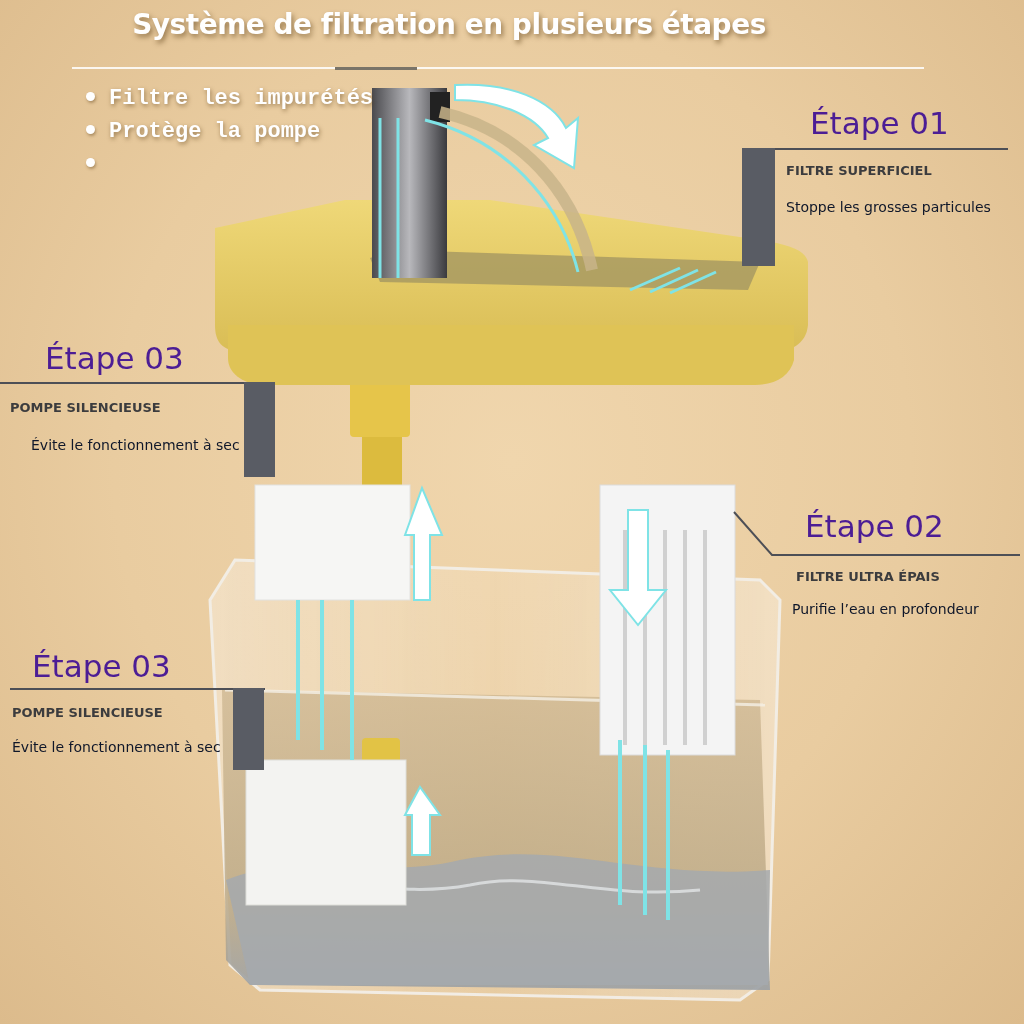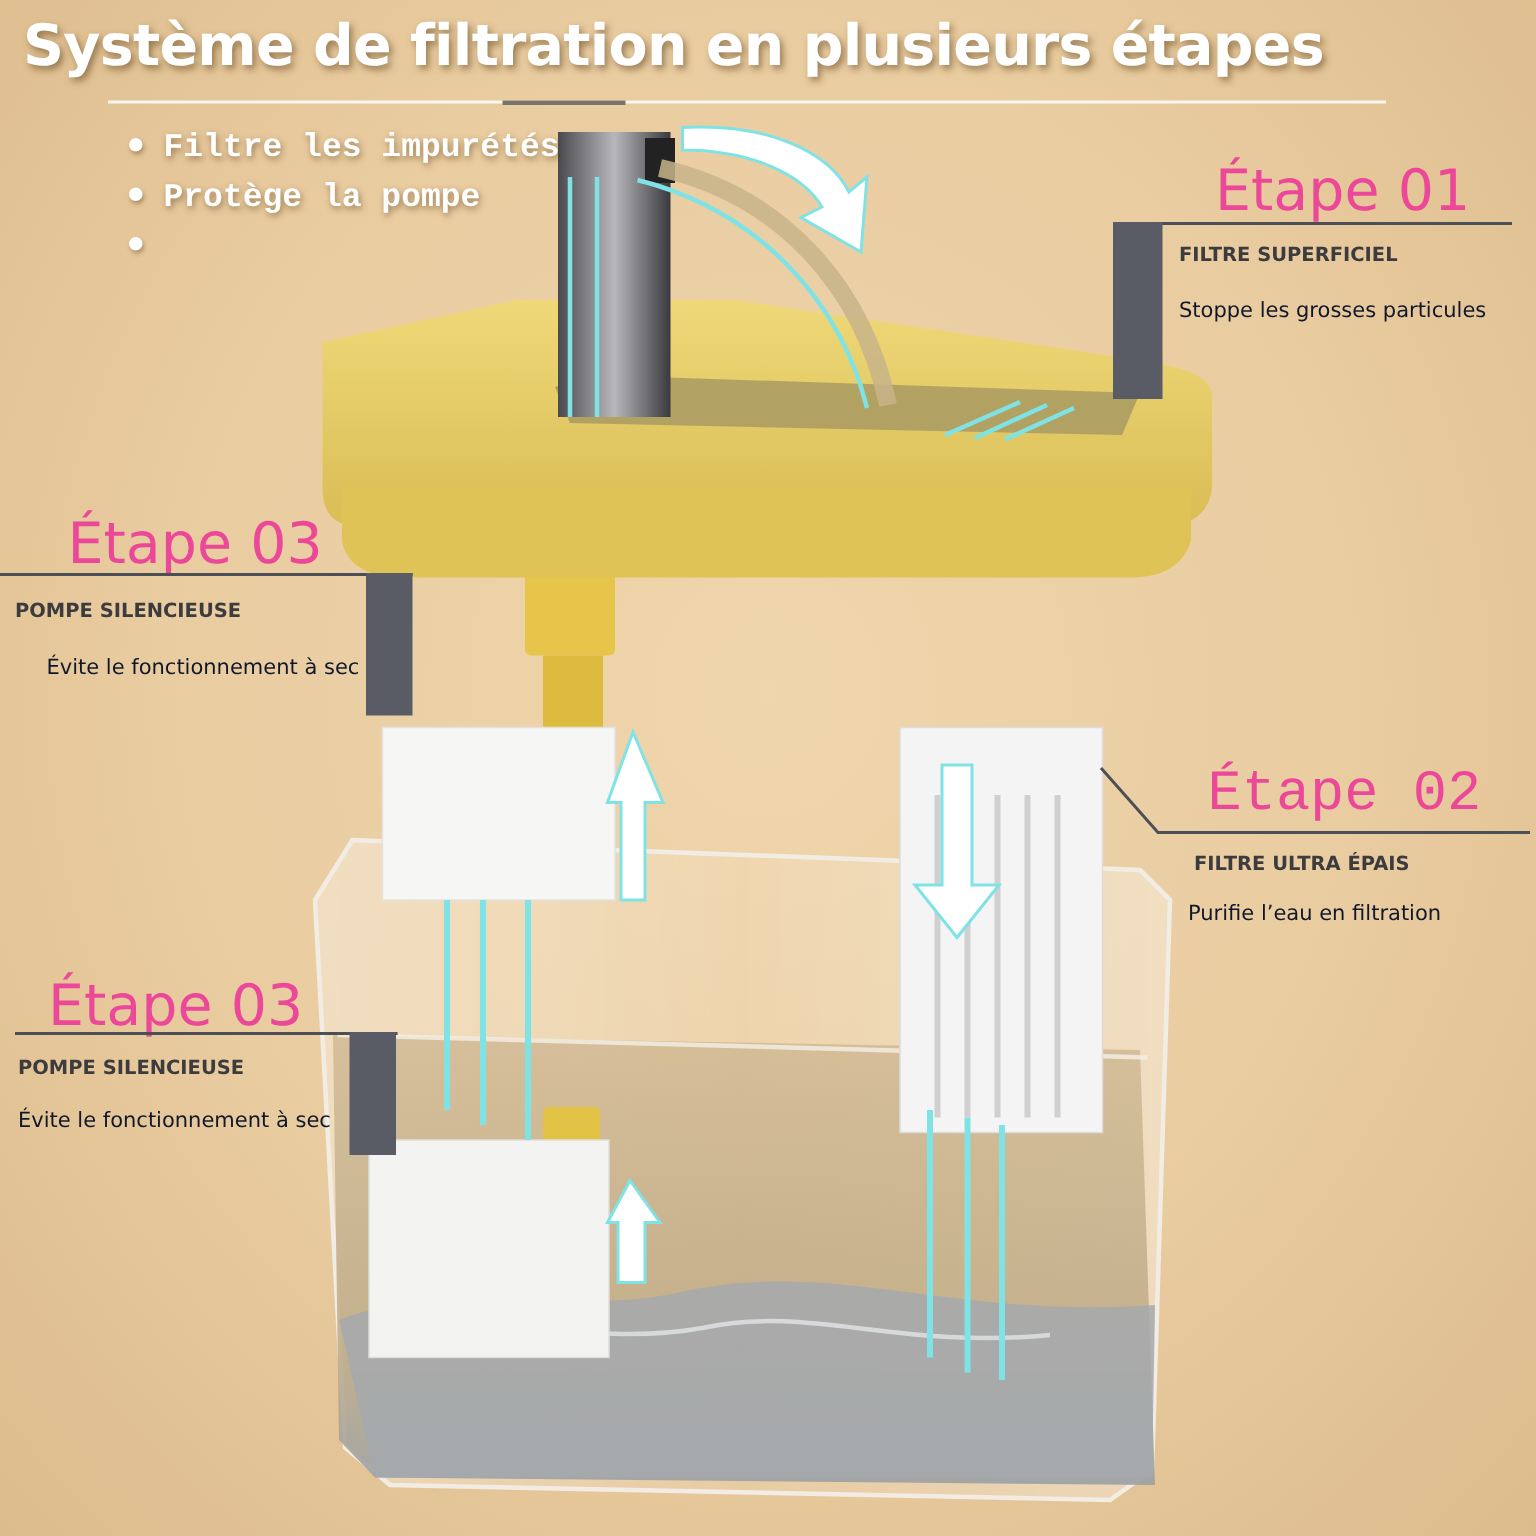--- a/index.html
+++ b/index.html
@@ -1,29 +1,29 @@
 <!DOCTYPE html>
 <html><head>
 <meta charset="utf-8">
 <style>
   html,body{margin:0;padding:0;}
   body{width:1024px;height:1024px;overflow:hidden;position:relative;
     background:radial-gradient(ellipse at 50% 45%, #f0d6ad 0%, #e9cca0 55%, #dcbb8c 100%);
     font-family:"DejaVu Sans", sans-serif;}
   .abs{position:absolute;}
-  .title{left:0;top:8px;width:898px;text-align:center;color:#fff;font-weight:bold;font-size:38px;
+  .title{left:0;top:8px;width:898px;text-align:center;color:#fff;font-weight:bold;font-size:28px;
     letter-spacing:-0.5px;text-shadow:2px 3px 5px rgba(90,60,20,.55);}
   .title-rule{left:72px;top:67px;width:852px;height:2px;background:rgba(255,255,255,.85);}
   .title-rule-accent{left:335px;top:67px;width:82px;height:3px;background:#7a7468;}
   .bullets{left:86px;top:82px;margin:0;padding:0;list-style:none;}
   .bullets li{color:#fff;font-weight:bold;font-size:22px;line-height:33px;
     text-shadow:1px 2px 4px rgba(90,60,20,.55);white-space:nowrap;font-family:Liberation Mono, monospace;}
   .bullets li .dot{display:inline-block;width:9px;height:9px;border-radius:50%;background:#fff;
     margin-right:14px;vertical-align:middle;position:relative;top:-2px;box-shadow:1px 2px 3px rgba(90,60,20,.4);}
-  .step-title{color:#ec4899;font-size:38px;font-family:"DejaVu Sans", sans-serif;font-weight:normal;}
+  .step-title{color:#4c1d95;font-size:31px;font-family:"DejaVu Sans", sans-serif;font-weight:normal;}
   .step-head{color:#3c3c3e;font-weight:bold;font-size:13px;}
   .step-desc{color:#0f172a;font-size:14px;}
   .rule{height:2px;background:#4d4f56;}
   .bar{background:#595c64;}
   svg{position:absolute;left:0;top:0;}
 </style>
 </head>
 <body>
 
 <svg width="1024" height="1024" viewBox="0 0 1024 1024">
@@ -129,23 +129,23 @@
 
 <div>
   <div class="abs step-title" style="left:810px;top:105px;">Étape 01</div>
   <div class="abs rule" style="left:742px;top:148px;width:266px;"></div>
   <div class="abs bar" style="left:742px;top:148px;width:33px;height:118px;"></div>
   <div class="abs step-head" style="left:786px;top:163px;">FILTRE SUPERFICIEL</div>
   <div class="abs step-desc" style="left:786px;top:199px;">Stoppe les grosses particules</div>
 </div>
 
 <div>
-  <div class="abs step-title" style="left:805px;top:508px;font-family:Liberation Mono, monospace;">Étape 02</div>
+  <div class="abs step-title" style="left:805px;top:508px;">Étape 02</div>
   <div class="abs step-head" style="left:796px;top:569px;">FILTRE ULTRA ÉPAIS</div>
-  <div class="abs step-desc" style="left:792px;top:601px;">Purifie l’eau en filtration</div>
+  <div class="abs step-desc" style="left:792px;top:601px;">Purifie l’eau en profondeur</div>
 </div>
 
 <div>
   <div class="abs step-title" style="left:45px;top:340px;">Étape 03</div>
   <div class="abs rule" style="left:0;top:382px;width:275px;"></div>
   <div class="abs bar" style="left:244px;top:382px;width:31px;height:95px;"></div>
   <div class="abs step-head" style="left:10px;top:400px;">POMPE SILENCIEUSE</div>
   <div class="abs step-desc" style="left:31px;top:437px;">Évite le fonctionnement à sec</div>
 </div>
 

